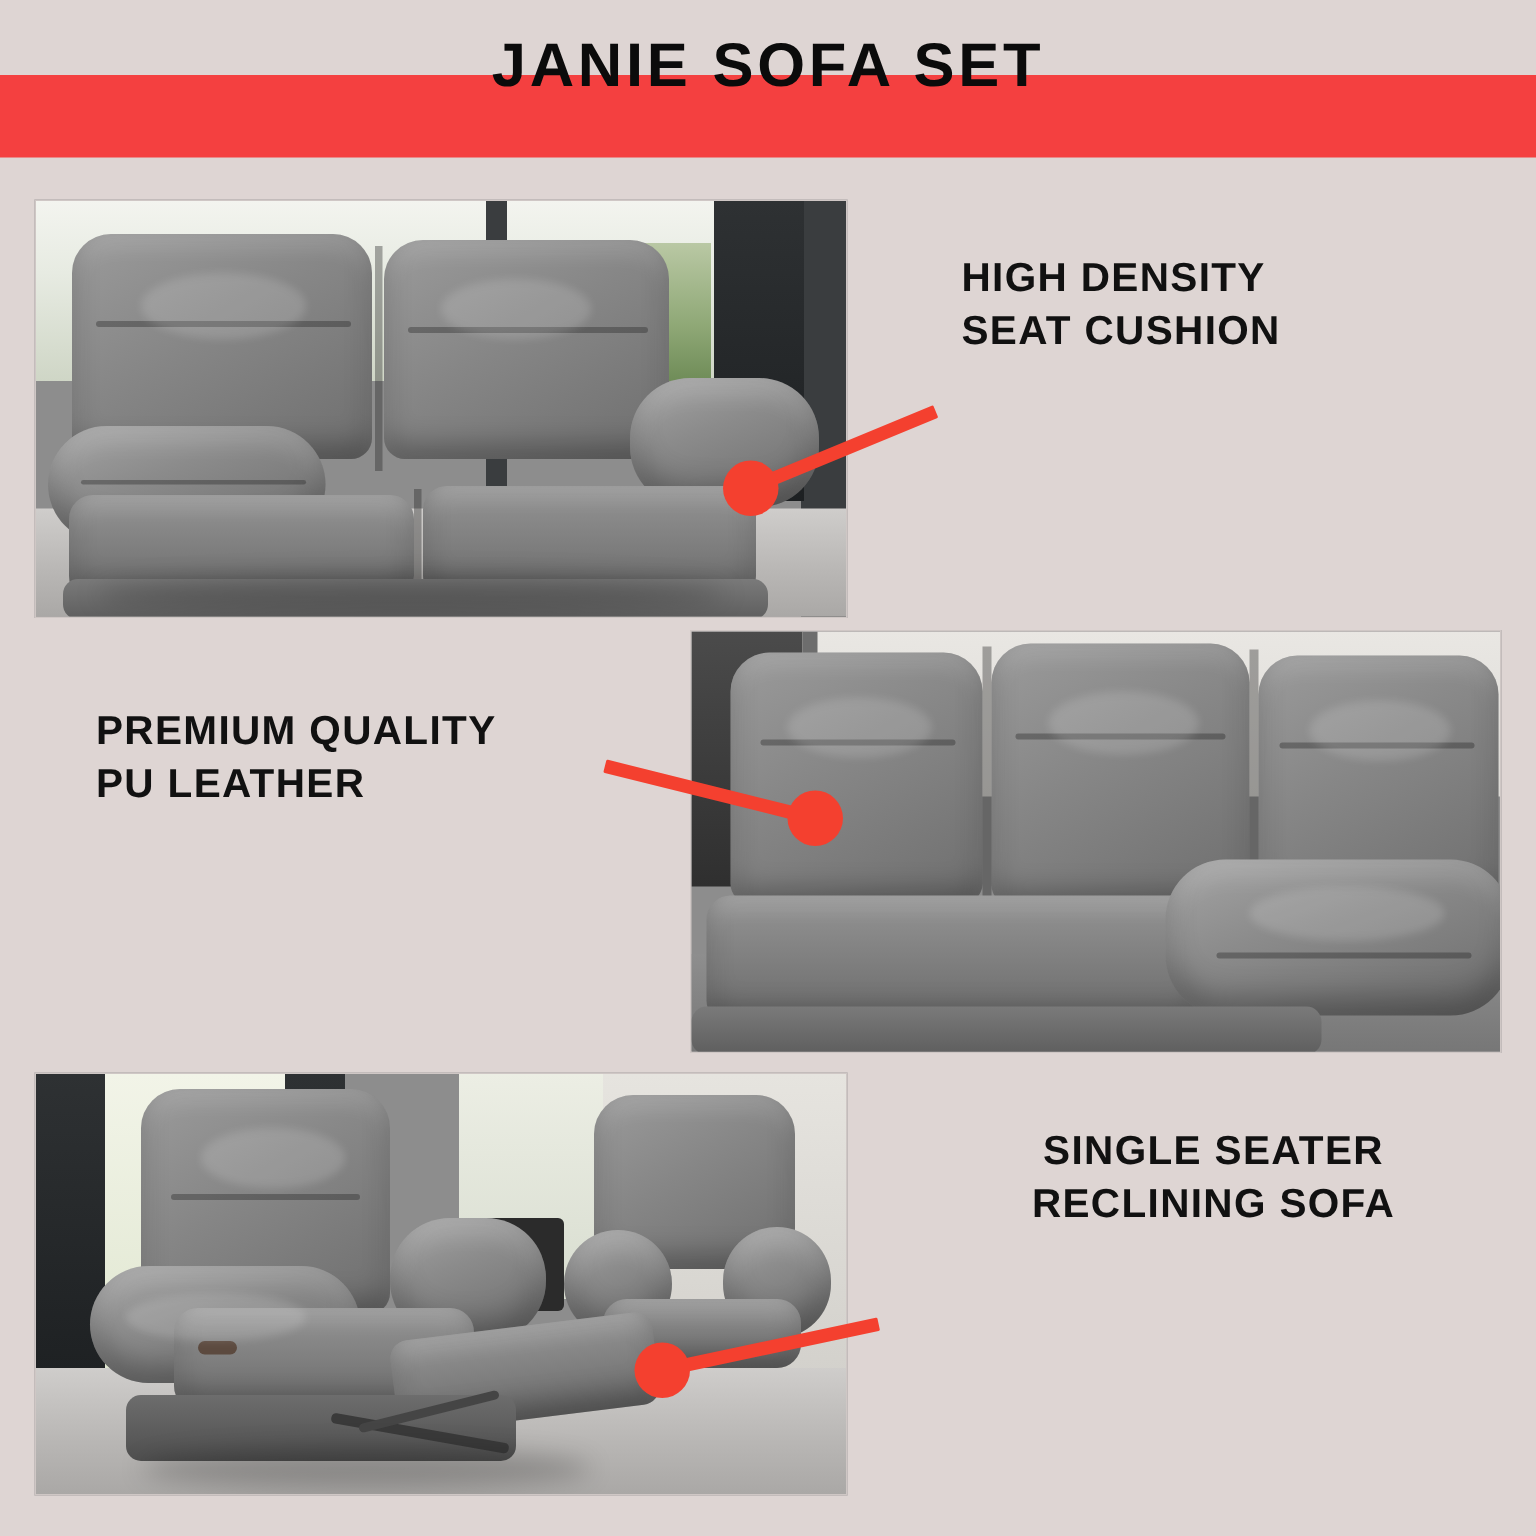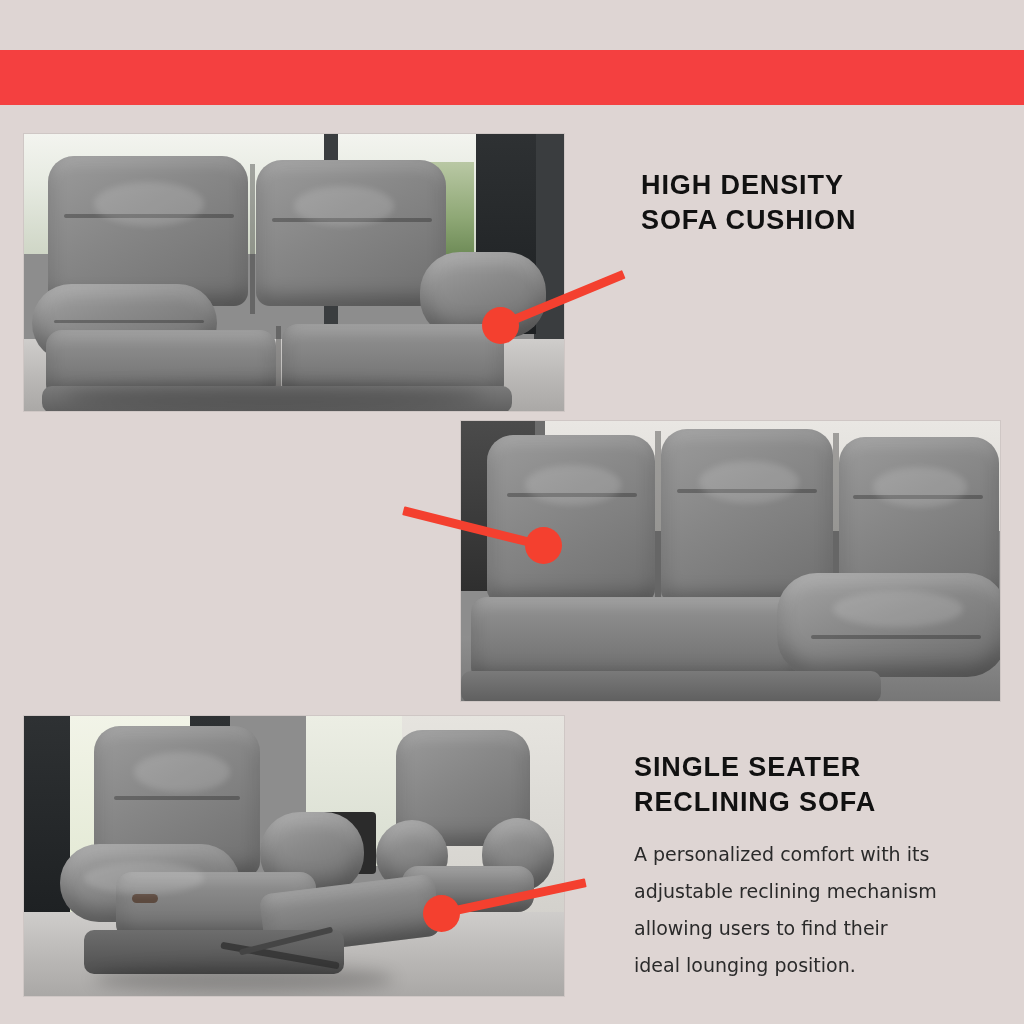--- a/index.html
+++ b/index.html
@@ -158,28 +158,29 @@
     margin: 16px 0 0 0;
     font-family: "DejaVu Sans", sans-serif;
     font-size: 19px;
     line-height: 37px;
     color: #2a2a2a;
     white-space: pre-line;
   }
 
   #callout-1 { left: 641px; top: 168px; width: 352px; }
   #callout-2 { left: 64px;  top: 470px; width: 340px; }
-  #callout-3 { left: 634px; top: 750px; width: 350px; }
+  #callout-3 { left: 634px; top: 750px; width: 350px; text-align: center; }
 </style>
 </head>
 <body>
 
 <div id="page">
 
   <div class="title-band"></div>
+  <div class="title-text">JANIE SOFA SET</div>
 
   <div class="photo" id="photo-1">
     <div class="scene">
       <div class="bg-window" style="left:0;   top:0;   width:542px; height:120px;"></div>
       <div class="bg-grass" style="left:330px;top:28px;width:120px;height:92px;"></div>
       <div class="mullion" style="left:300px;top:0;  width:14px;  height:240px;"></div>
       <div class="mullion" style="left:510px;top:0;  width:32px;  height:279px;"></div>
       <div class="bg-dark" style="left:452px;top:0;  width:60px;  height:200px;"></div>
       <div class="bg-floor" style="left:0;   top:205px;width:542px;height:74px;"></div>
 
@@ -202,21 +203,21 @@
       <div class="hl" style="left:270px; top:52px;  width:100px; height:40px;"></div>
       <div class="shadow-soft" style="left:40px; top:250px; width:420px; height:24px;"></div>
     </div>
   </div>
 
   <div class="pointer-line" style="left:500px; top:321px; width:134px; transform: rotate(-22.5deg);"></div>
   <div class="pointer-dot" style="left:482px; top:307px; width:37px; height:37px;"></div>
 
   <div class="callout" id="callout-1">
     <h2>HIGH DENSITY
-SOFA CUSHION</h2>
+SEAT CUSHION</h2>
   </div>
 
   <div class="photo" id="photo-2">
     <div class="scene">
       <div class="bg-wall" style="left:0; top:0; width:541px; height:110px;"></div>
       <div class="bg-dark" style="left:0; top:0; width:74px; height:170px; background:linear-gradient(180deg,#4b4b4b,#2f2f2f);"></div>
       <div class="mullion" style="left:74px; top:0; width:10px; height:150px; background:#6d6d6d;"></div>
       <div class="bg-floor" style="left:0; top:215px; width:541px; height:67px; background:linear-gradient(180deg,#8e8e8e,#767676);"></div>
 
       <div class="cushion" style="left:26px;  top:14px; width:168px; height:168px;"></div>
@@ -237,20 +238,22 @@
       <div class="hl" style="left:238px; top:40px;  width:100px; height:42px;"></div>
       <div class="hl" style="left:412px; top:46px;  width:94px;  height:40px;"></div>
       <div class="hl" style="left:372px; top:170px; width:130px; height:36px;"></div>
     </div>
   </div>
 
   <div class="pointer-line" style="left:543px; top:541px; width:144px; transform: rotate(194deg);"></div>
   <div class="pointer-dot" style="left:525px; top:527px; width:37px; height:37px;"></div>
 
   <div class="callout" id="callout-2">
+    <h2>PREMIUM QUALITY
+PU LEATHER</h2>
   </div>
 
   <div class="photo" id="photo-3">
     <div class="scene">
       <div class="bg-dark" style="left:0;   top:0;   width:46px;  height:210px;"></div>
       <div class="bg-window" style="left:46px;top:0;   width:120px; height:210px; background:linear-gradient(180deg,#f2f4e8,#dfe6cf);"></div>
       <div class="bg-dark" style="left:166px;top:0;  width:40px;  height:210px;"></div>
       <div class="bg-window" style="left:282px;top:0;  width:96px;  height:150px; background:linear-gradient(180deg,#eceee4,#d8ddd0);"></div>
       <div class="bg-wall" style="left:378px;top:0;  width:164px; height:200px; background:linear-gradient(180deg,#e6e4df,#d3d1cc);"></div>
       <div class="bg-dark" style="left:296px;top:96px;width:56px; height:62px; background:#2b2b2b; border-radius:4px;"></div>
@@ -280,19 +283,15 @@
       <div class="shadow-soft" style="left:70px; top:250px; width:300px; height:26px;"></div>
     </div>
   </div>
 
   <div class="pointer-line" style="left:441px; top:909px; width:148px; transform: rotate(-12deg);"></div>
   <div class="pointer-dot" style="left:423px; top:895px; width:37px; height:37px;"></div>
 
   <div class="callout" id="callout-3">
     <h2>SINGLE SEATER
 RECLINING SOFA</h2>
-    <p>A personalized comfort with its
-adjustable reclining mechanism
-allowing users to find their
-ideal lounging position.</p>
   </div>
 
 </div>
 
 </body></html>

